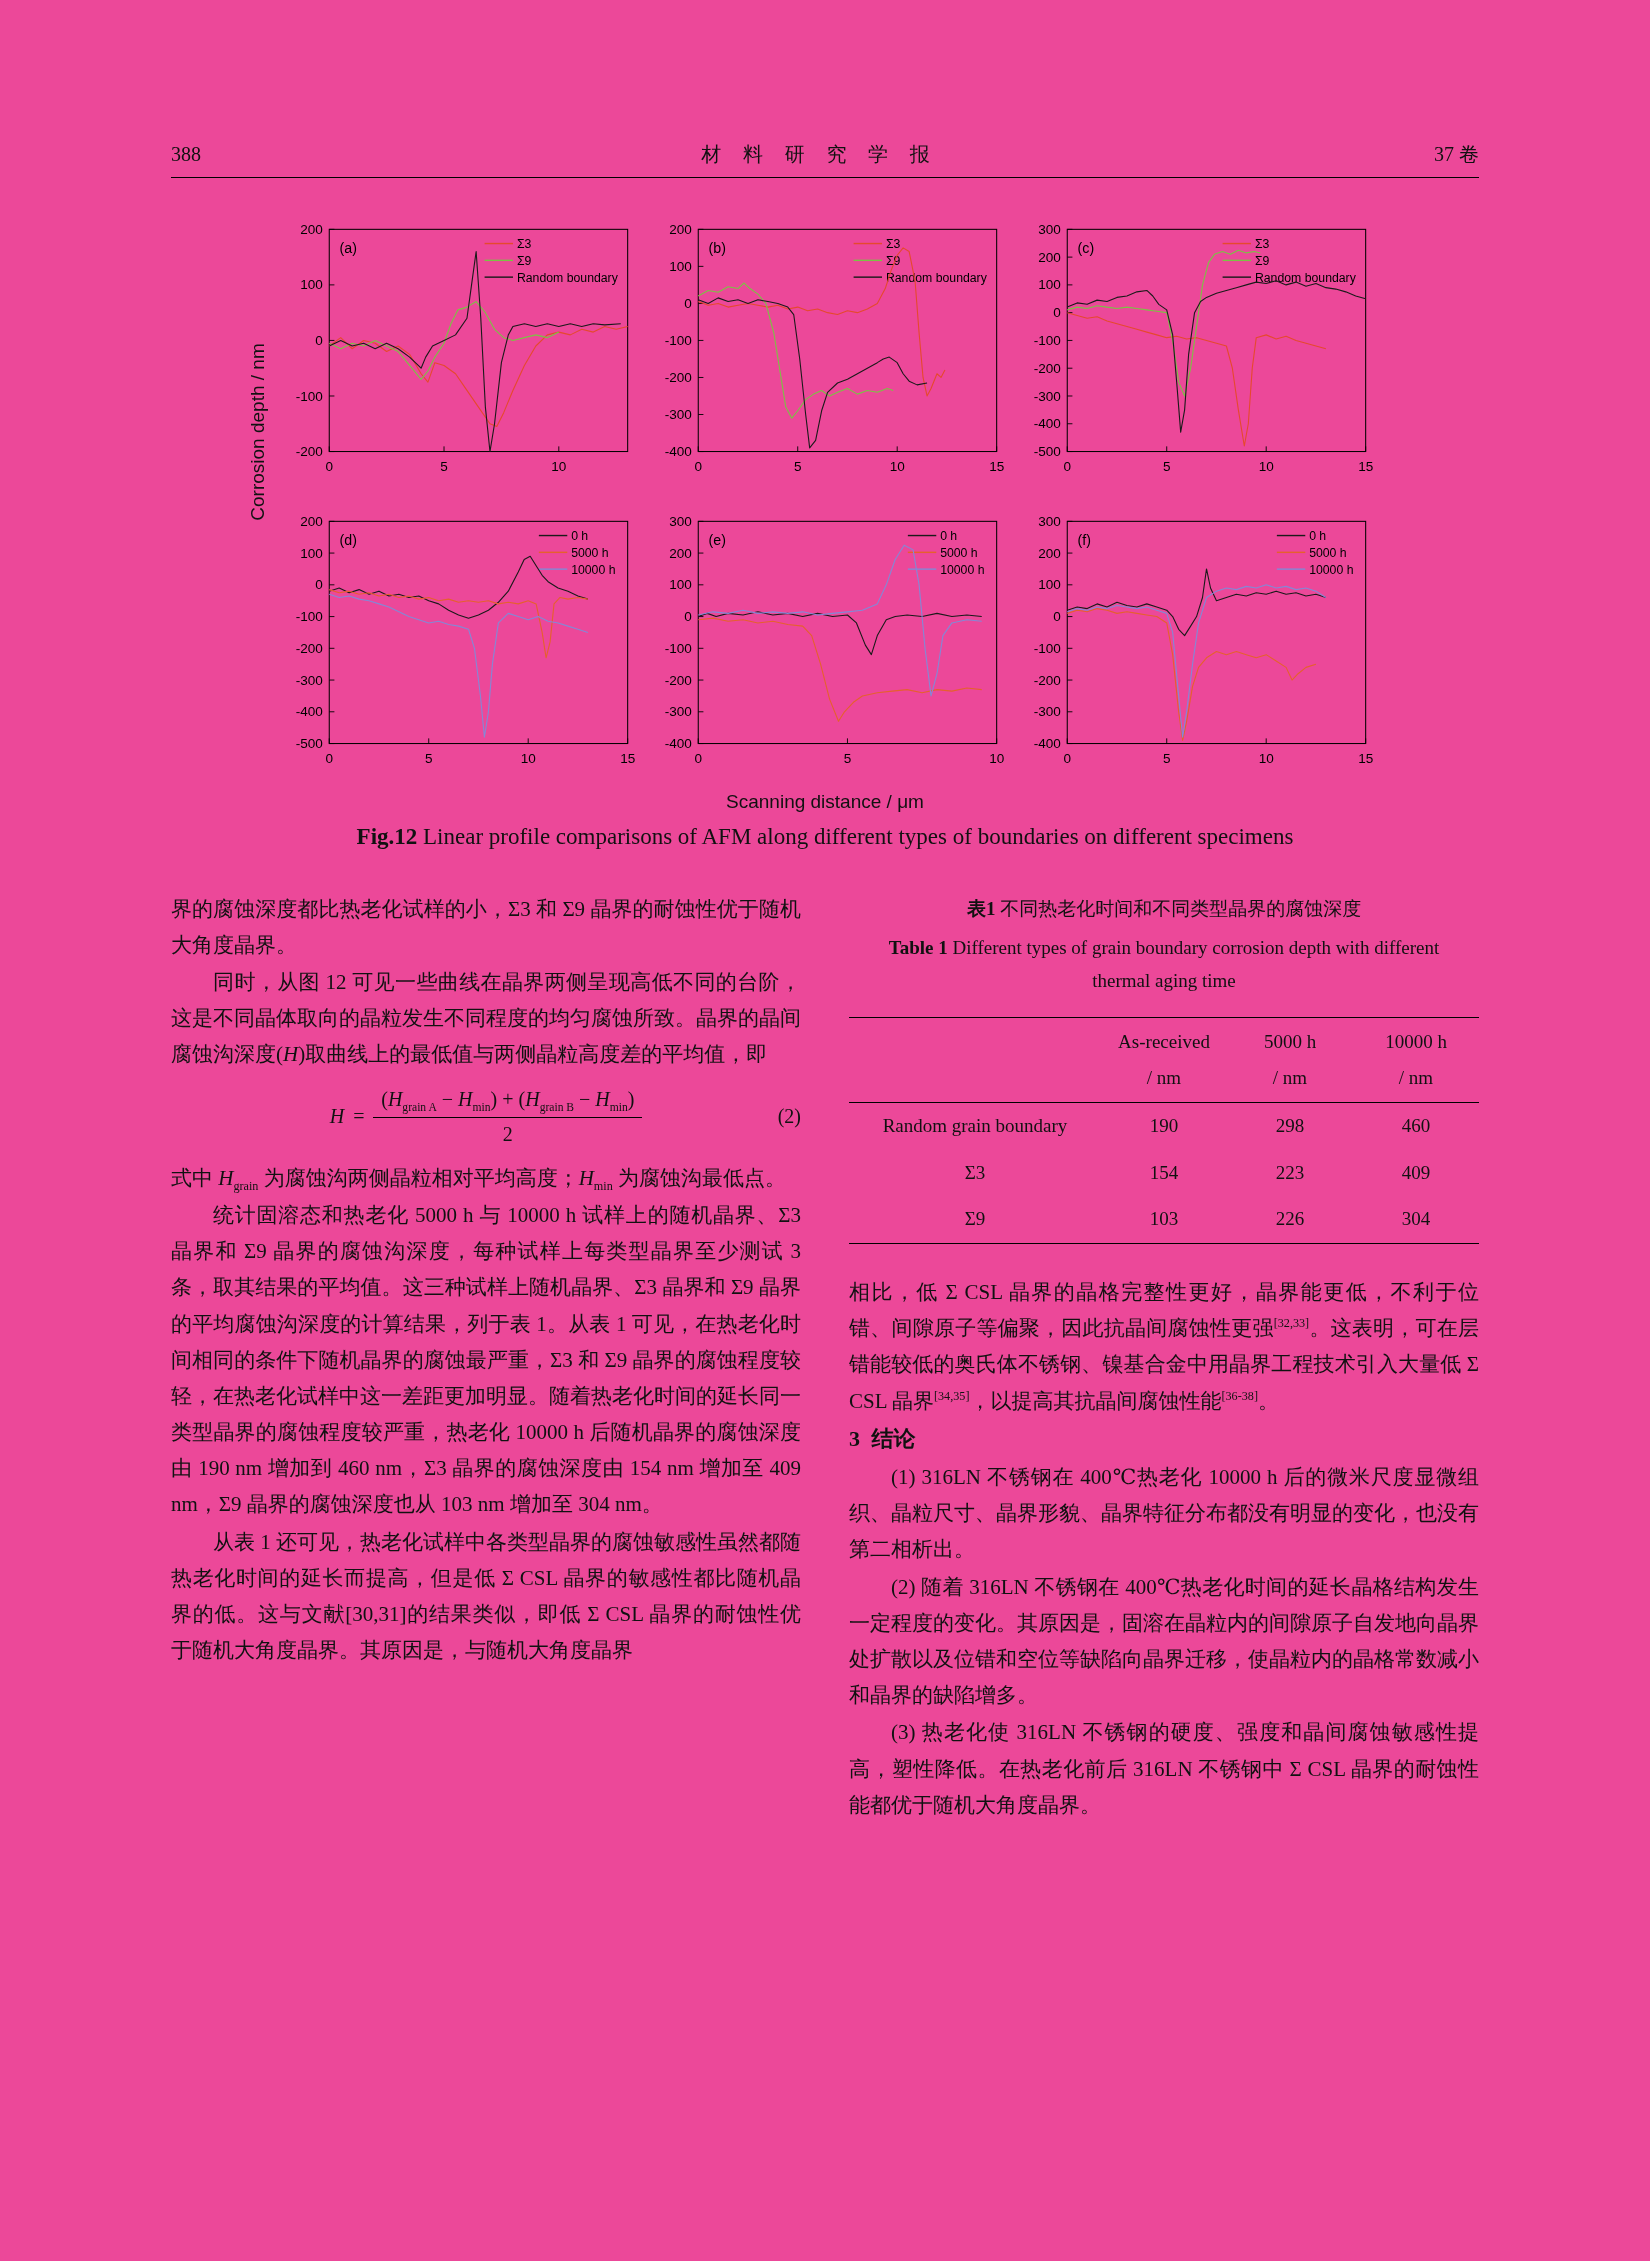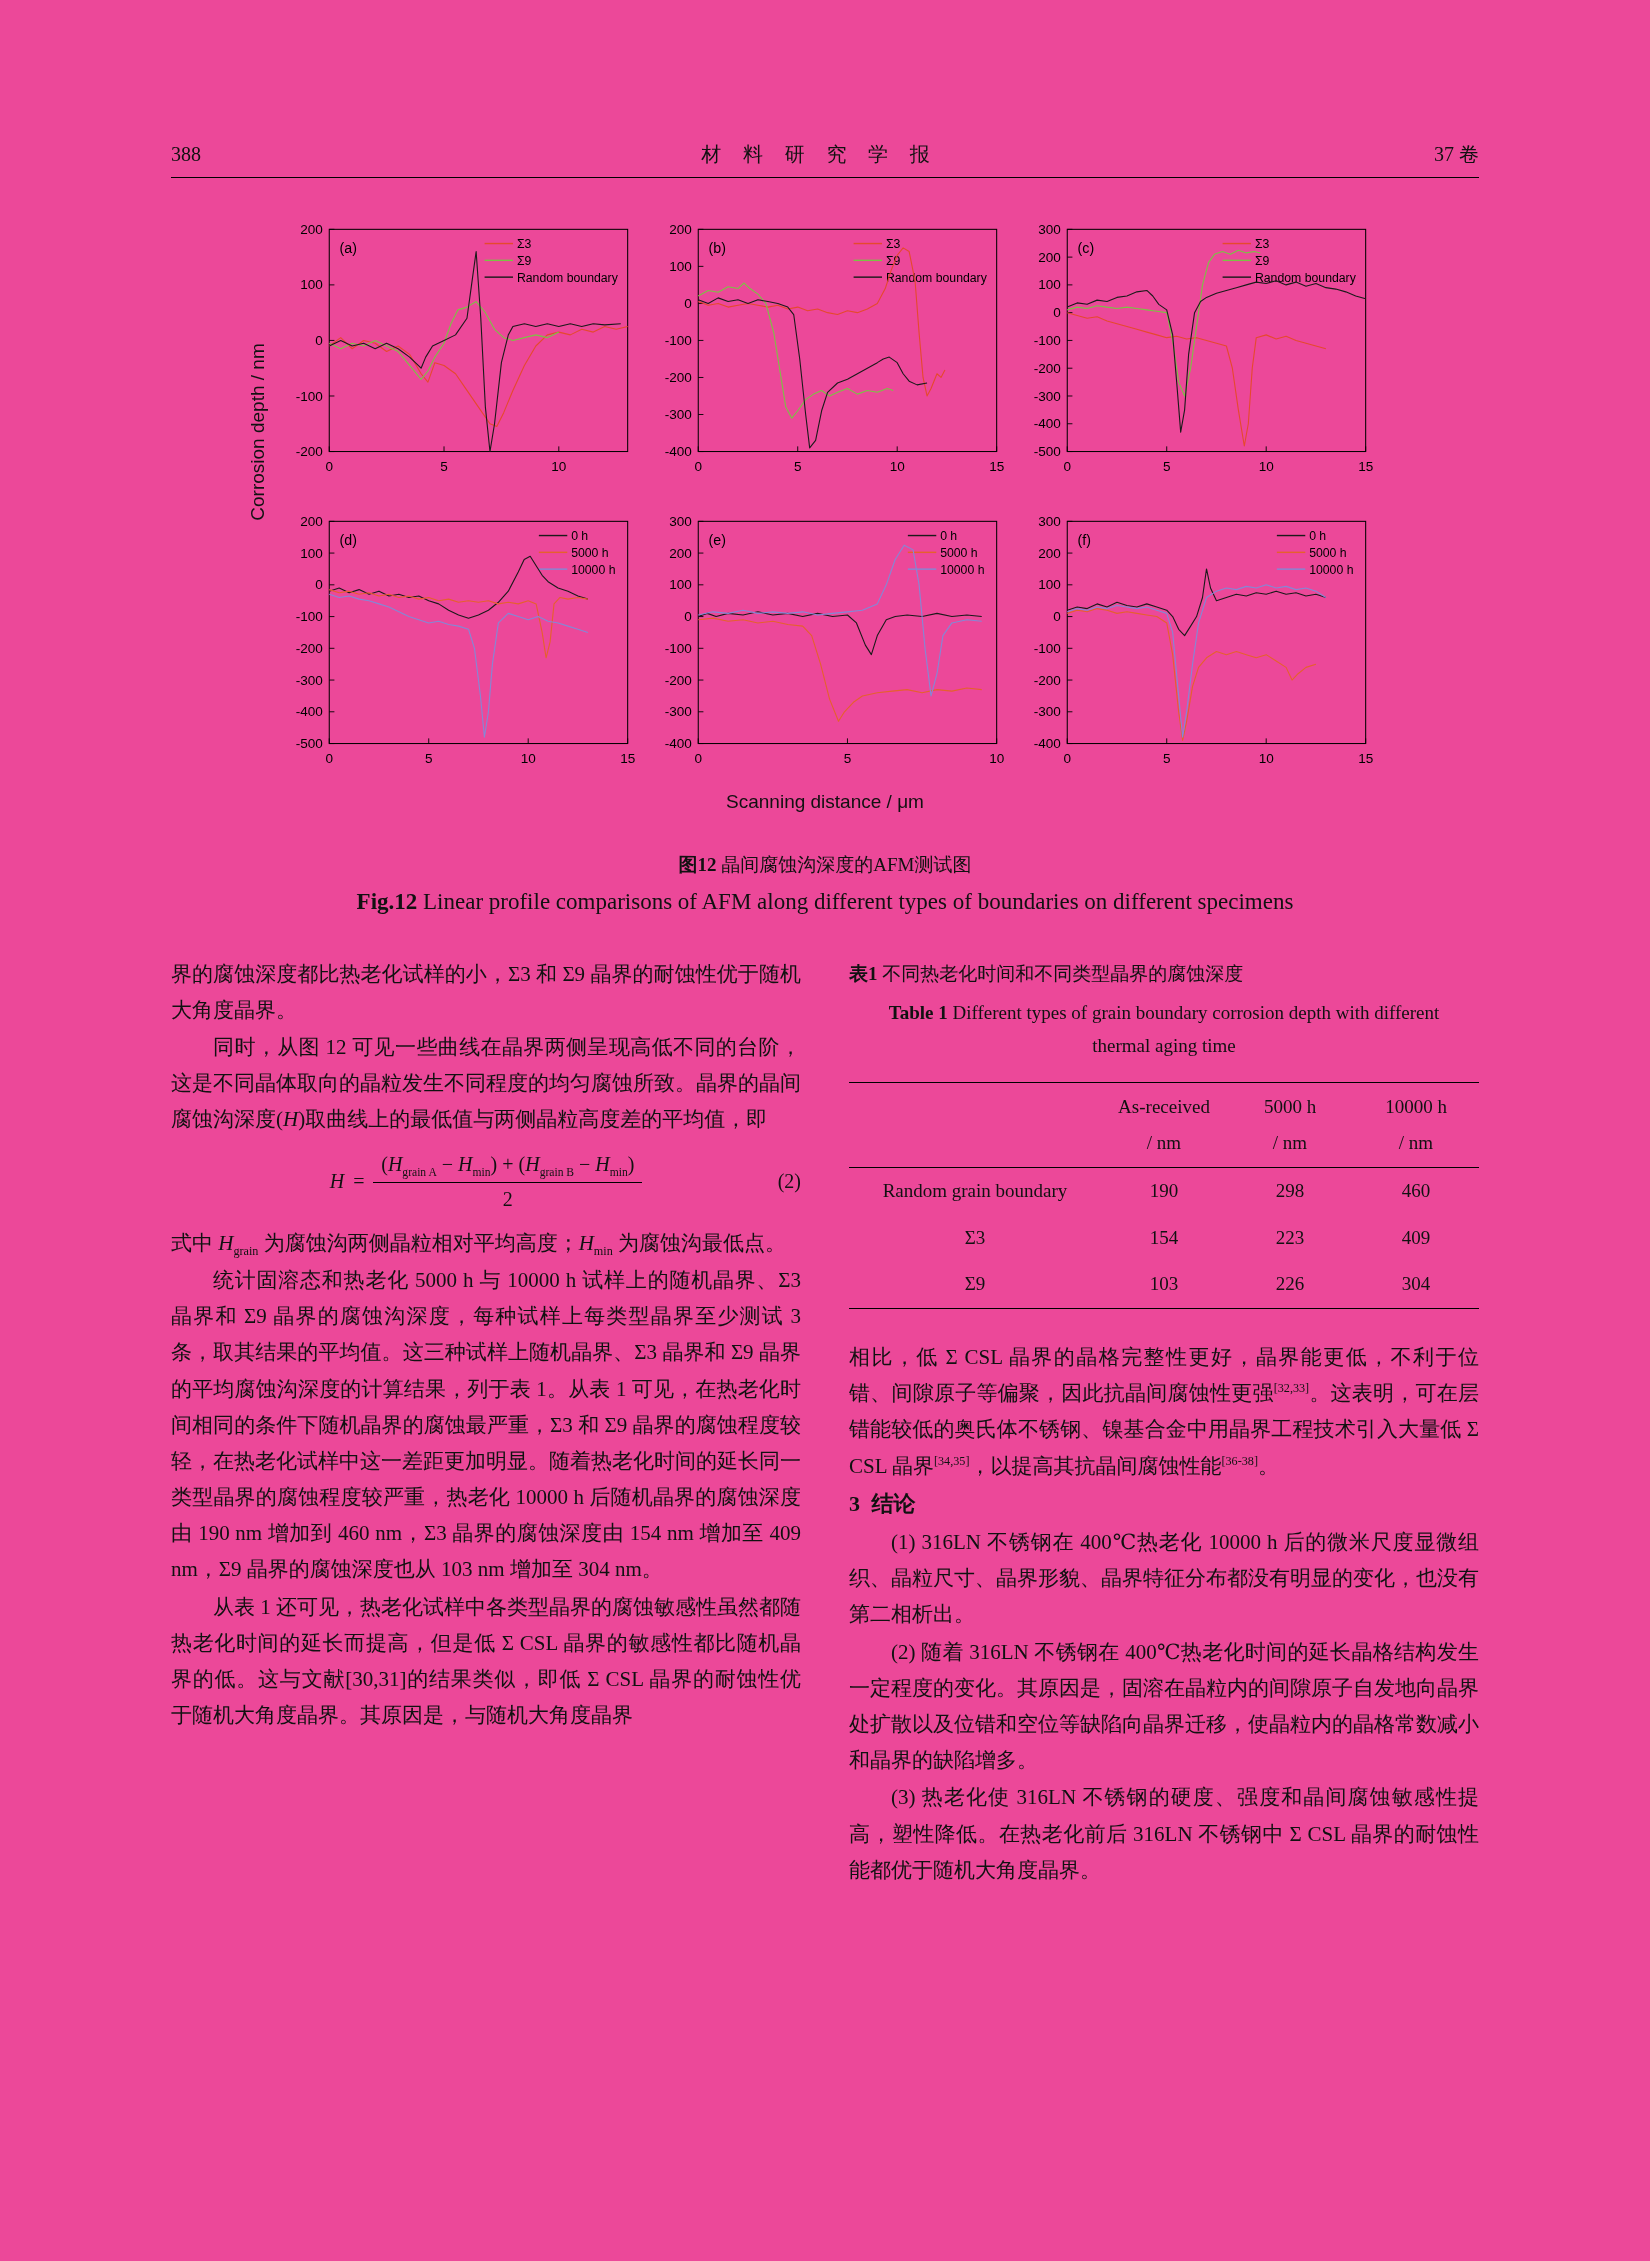--- a/index.html
+++ b/index.html
@@ -47,21 +47,21 @@
   .equation-row {
     display:flex; align-items:center; justify-content:center;
     position:relative; margin:13px 0; font-size:20px; line-height:1.25;
   }
   .eq-sign { margin:0 9px; }
   .frac { display:inline-flex; flex-direction:column; align-items:center; }
   .frac .num { border-bottom:1.6px solid #000; padding:1.3px 7.8px 5.2px; white-space:nowrap; }
   .frac .den { padding-top:3.9px; }
   .eq-tag { position:absolute; right:0; top:50%; transform:translateY(-50%); }
   
-  .tbl-caption-cn { font-size:19px; margin-top:2.6px; }
+  .tbl-caption-cn { text-align:center; font-size:19px; margin-top:2.6px; }
   .tbl-caption-en { text-align:center; font-size:19px; margin-top:6.5px; padding:0 26px; }
   table.tbl {
     width:100%; border-collapse:collapse; margin-top:19.4px; margin-bottom:30px;
     font-size:19px; border-top:1.9px solid #000; border-bottom:1.9px solid #000;
   }
   table.tbl th, table.tbl td { font-weight:normal; text-align:center; padding:3.9px 2.6px; }
   table.tbl .units-row th { padding-top:0; padding-bottom:6.5px; border-bottom:1.3px solid #000; }
   table.tbl .hdr-row th { padding-top:7.8px; }
   table.tbl td { padding:7.1px 2.6px; }
   table.tbl .c0 { width:40%; }
@@ -291,21 +291,20 @@
           <line x1="412.5" y1="64" x2="456.5" y2="64" stroke="#e6602d" stroke-width="2.2"></line>
           <text x="462.5" y="71" font-size="19" fill="#000">5000 h</text>
           <line x1="412.5" y1="90" x2="456.5" y2="90" stroke="#8488d6" stroke-width="2.2"></line>
           <text x="462.5" y="97" font-size="19" fill="#000">10000 h</text>
           <polyline points="88.0,153.6 103.4,148.7 118.8,151.1 134.2,143.8 149.6,148.7 165.0,141.3 180.4,146.2 195.8,148.7 211.2,143.8 226.6,148.7 242.0,153.6 251.2,163.4 260.5,183.1 269.7,192.9 279.0,178.2 288.2,163.4 297.4,133.9 303.6,89.7 309.8,119.2 319.0,138.9 334.4,133.9 349.8,129.0 365.2,131.5 380.6,126.6 396.0,129.0 411.4,124.1 426.8,129.0 442.2,126.6 457.6,131.5 473.0,129.0 488.4,133.9" fill="none" stroke="#1a1a1a" stroke-width="1.7" stroke-linejoin="round"></polyline>
           <polyline points="88.0,158.5 103.4,153.6 118.8,156.1 134.2,151.1 149.6,153.6 165.0,158.5 180.4,156.1 195.8,158.5 211.2,161.0 226.6,163.4 242.0,173.3 251.2,222.4 260.5,310.9 266.6,355.1 272.8,325.6 282.0,271.5 291.3,242.1 303.6,227.3 319.0,217.5 334.4,222.4 349.8,217.5 365.2,222.4 380.6,227.3 396.0,222.4 411.4,232.2 426.8,242.1 436.0,261.7 445.3,251.9 457.6,242.1 473.0,237.1" fill="none" stroke="#e6602d" stroke-width="1.7" stroke-linejoin="round"></polyline>
           <polyline points="88.0,156.1 103.4,151.1 118.8,153.6 134.2,148.7 149.6,151.1 165.0,146.2 180.4,148.7 195.8,151.1 211.2,148.7 226.6,153.6 242.0,158.5 251.2,188.0 260.5,286.3 266.6,350.2 272.8,310.9 282.0,237.1 291.3,173.3 303.6,133.9 319.0,124.1 334.4,119.2 349.8,121.7 365.2,116.7 380.6,119.2 396.0,114.3 411.4,119.2 426.8,116.7 442.2,121.7 457.6,119.2 473.0,124.1 488.4,133.9" fill="none" stroke="#8488d6" stroke-width="1.7" stroke-linejoin="round"></polyline>
         </svg>
       </div>
     <div class="x-label">Scanning distance / μm</div>
-    <div class="fig-caption-cn"><b>图12</b><span> 晶间腐蚀沟深度的AFM测试图</span></div>
     <div class="fig-caption-en"><b>Fig.12</b><span> Linear profile comparisons of AFM along different types of boundaries on different specimens</span></div>
   </div>
 
   <div class="columns">
 
     <div class="col">
       <p>界的腐蚀深度都比热老化试样的小，Σ3 和 Σ9 晶界的耐蚀性优于随机大角度晶界。</p>
       <p class="indent">同时，从图 12 可见一些曲线在晶界两侧呈现高低不同的台阶，这是不同晶体取向的晶粒发生不同程度的均匀腐蚀所致。晶界的晶间腐蚀沟深度(<i>H</i>)取曲线上的最低值与两侧晶粒高度差的平均值，即</p>
 
       <div class="equation-row">

